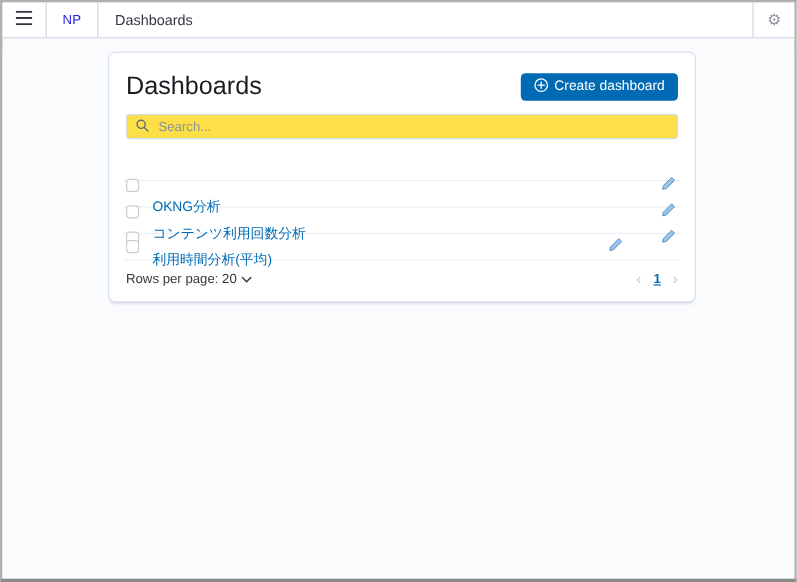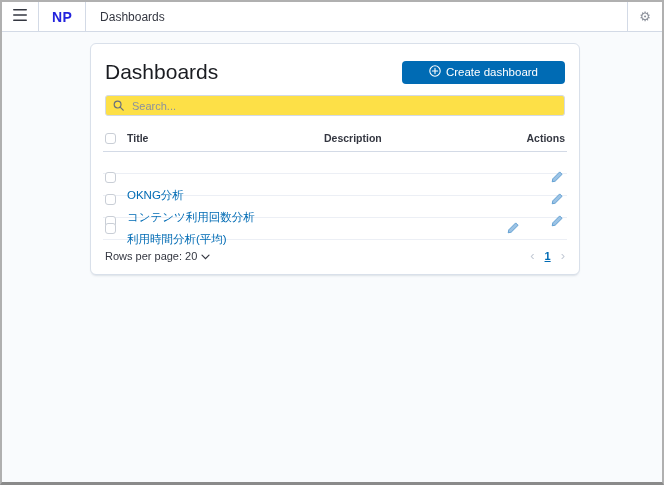--- a/index.html
+++ b/index.html
@@ -22,21 +22,21 @@
     border-bottom:1px solid #d3dae6;
     display:flex; align-items:stretch;
   }
   .topbar-btn {
     display:flex; align-items:center; justify-content:center;
     padding:0 11px; cursor:pointer; background:none; border:none;
   }
   .vsep { width:1px; background:#d3dae6; margin:0; }
   .logo {
     display:flex; align-items:center; padding:0 13px;
-    font-size:14px; font-weight:bold; color:#2323dd; letter-spacing:.3px;
+    font-size:11px; font-weight:normal; color:#2323dd; letter-spacing:.3px;
     cursor:pointer;
   }
   .breadcrumb {
     display:flex; align-items:center; padding:0 14px;
     font-size:12px; color:#343741;
   }
   .topbar-right { margin-left:auto; display:flex; align-items:stretch; }
   .gear {
     font-size:13px; color:#8c919b; line-height:1;
   }
@@ -50,21 +50,21 @@
     padding:10px 12px 8px 12px;
   }
   .card-header {
     display:flex; align-items:center; justify-content:space-between;
     padding:6px 2px 10px 2px;
   }
   .page-title { font-size:21px; font-weight:400; color:#1a1c21; }
   .create-btn {
     display:flex; align-items:center; gap:5px;
     background:#006BB4; color:#fff; border:none; border-radius:4px;
-    height:23px; padding:0 27px; font-size:11.5px; cursor:pointer;
+    height:23px; padding:0 11px; font-size:11.5px; cursor:pointer;
     font-family:"Liberation Sans", sans-serif;
   }
   
   .search-box {
     display:flex; align-items:center; gap:6px;
     height:21px; margin:1px 2px 0 2px; padding:0 7px;
     background:#fde047; border:1px solid #d3dae6; border-radius:3px;
   }
   .search-box input {
     flex:1; border:none; background:transparent; outline:none;
@@ -158,26 +158,20 @@
         <span>
           <svg width="11" height="11" viewBox="0 0 11 11">
               <circle cx="4.6" cy="4.6" r="3.4" fill="none" stroke="#69707d" stroke-width="1.2"></circle>
               <path d="M7.2 7.2l3 3" stroke="#69707d" stroke-width="1.2" stroke-linecap="round"></path>
             </svg>
         </span>
         <input type="text" placeholder="Search..." style="">
       </div>
 
       <div class="table">
-        <div class="thead">
-          <span class="checkbox"></span>
-          <span>Title</span>
-          <span>Description</span>
-          <span class="cell-actions-h">Actions</span>
-        </div>
 
         <div class="tbody">
 
             <div class="trow">
               <span class="checkbox"></span>
               <a class="row-link">OKNG分析</a>
               <span class="cell-desc"></span>
               <span class="cell-actions">
                 <button class="edit-btn">
                   <span>

